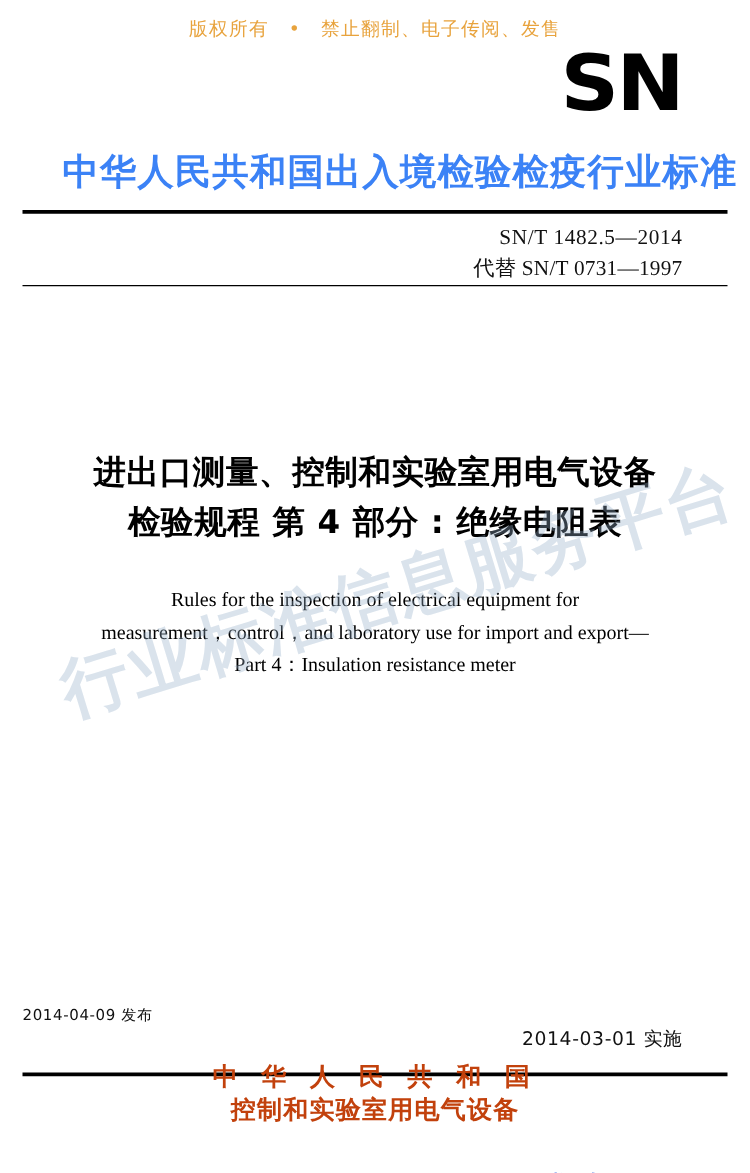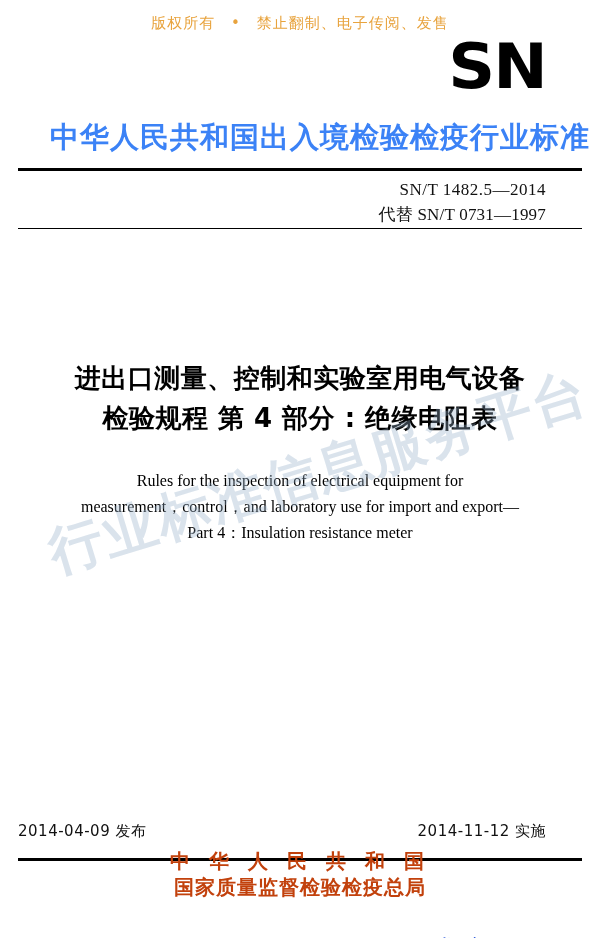--- a/index.html
+++ b/index.html
@@ -147,24 +147,24 @@
     transform: rotate(-17deg);
     transform-origin: left top;
     white-space: nowrap;
     letter-spacing: 2px;
     pointer-events: none;
   }
 
   
   .date-issue {
     position: absolute;
-    top: 822px;
+    top: 804px;
     left: 18px;
     font-family: "DejaVu Sans", sans-serif;
-    font-size: 15px;
+    font-size: 12px;
     letter-spacing: 0.5px;
   }
   .date-effective {
     position: absolute;
     top: 822px;
     right: 18px;
     font-family: "DejaVu Sans", sans-serif;
     font-size: 15px;
     letter-spacing: 0.5px;
   }
@@ -227,23 +227,23 @@
 
   <div class="doc-title-en">
     <div>Rules for the inspection of electrical equipment for</div>
     <div>measurement，control，and laboratory use for import and export—</div>
     <div>Part 4：Insulation resistance meter</div>
   </div>
 
   <div class="watermark">行业标准信息服务平台</div>
 
   <div class="date-issue">2014-04-09 发布</div>
-  <div class="date-effective">2014-11-12 实施</div>
+  <div class="date-effective">2014-03-01 实施</div>
 
   <div class="rule-thick rule-footer"></div>
 
   <div class="publisher">
     <div>中 华 人 民 共 和 国</div>
-    <div class="line2">国家质量监督检验检疫总局</div>
+    <div class="line2">控制和实验室用电气设备</div>
   </div>
   <div class="publisher-issue">发 布</div>
 
 </div>
 
 </body></html>

